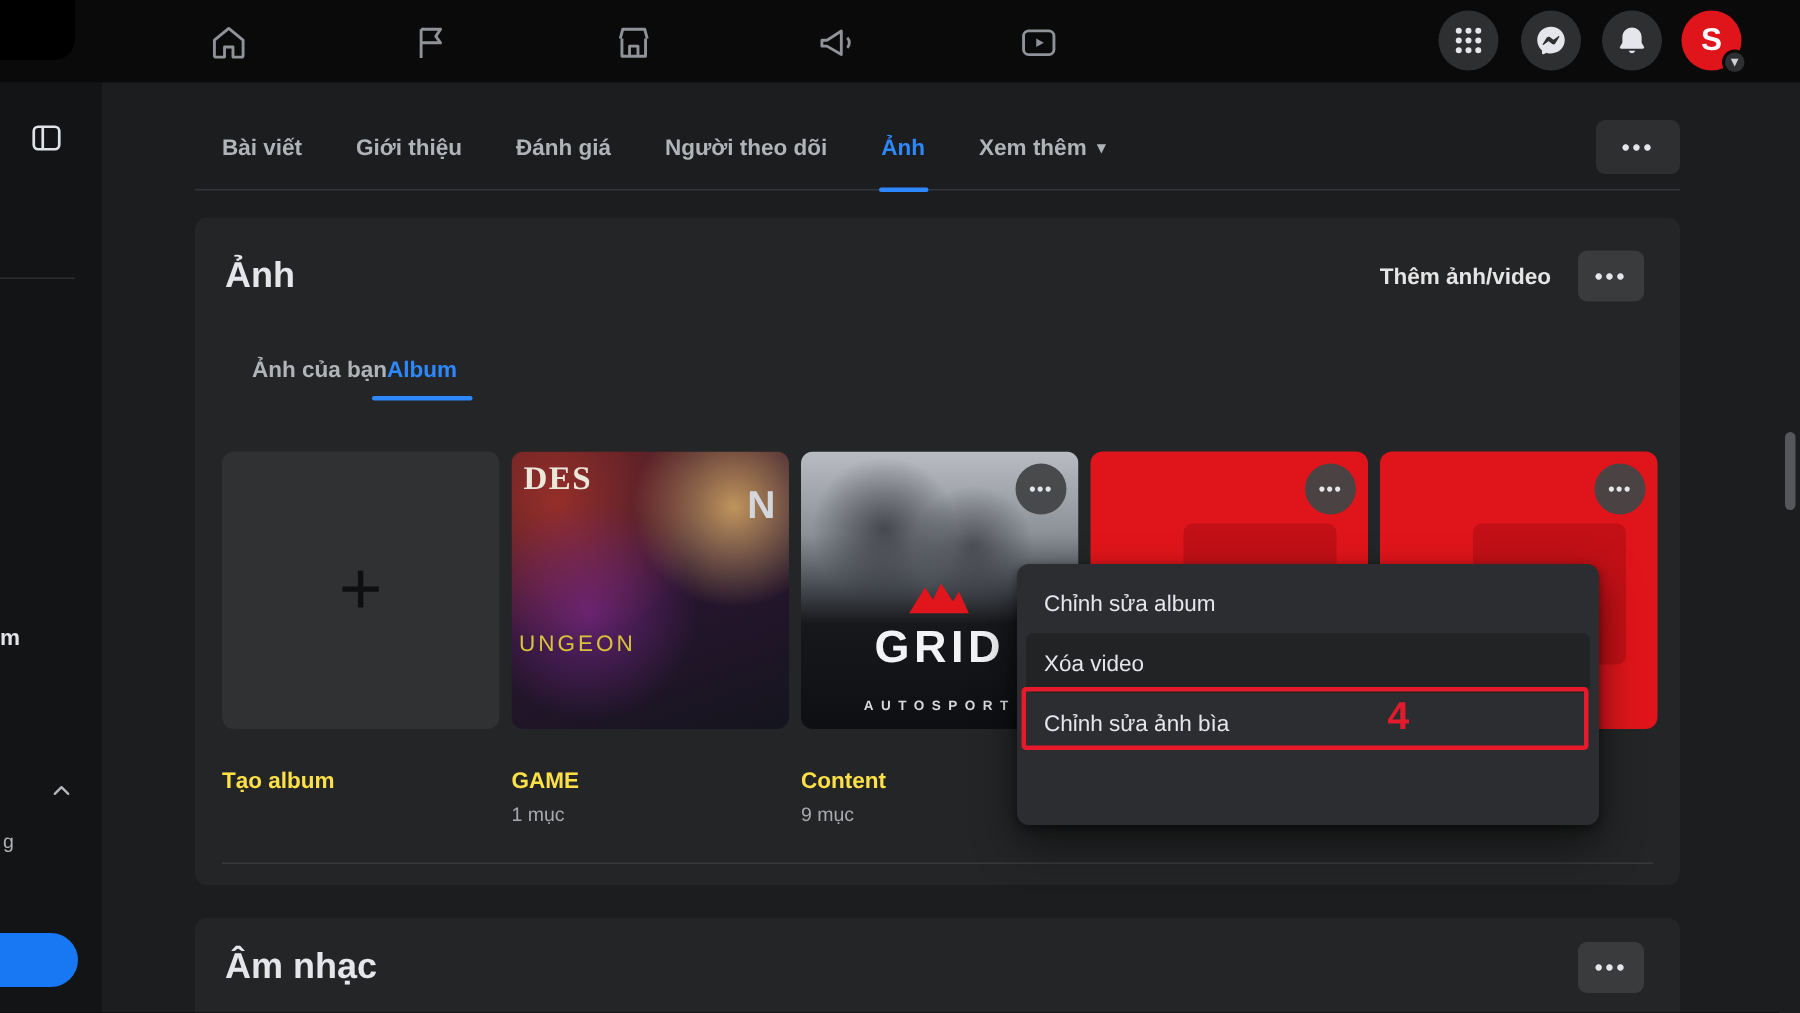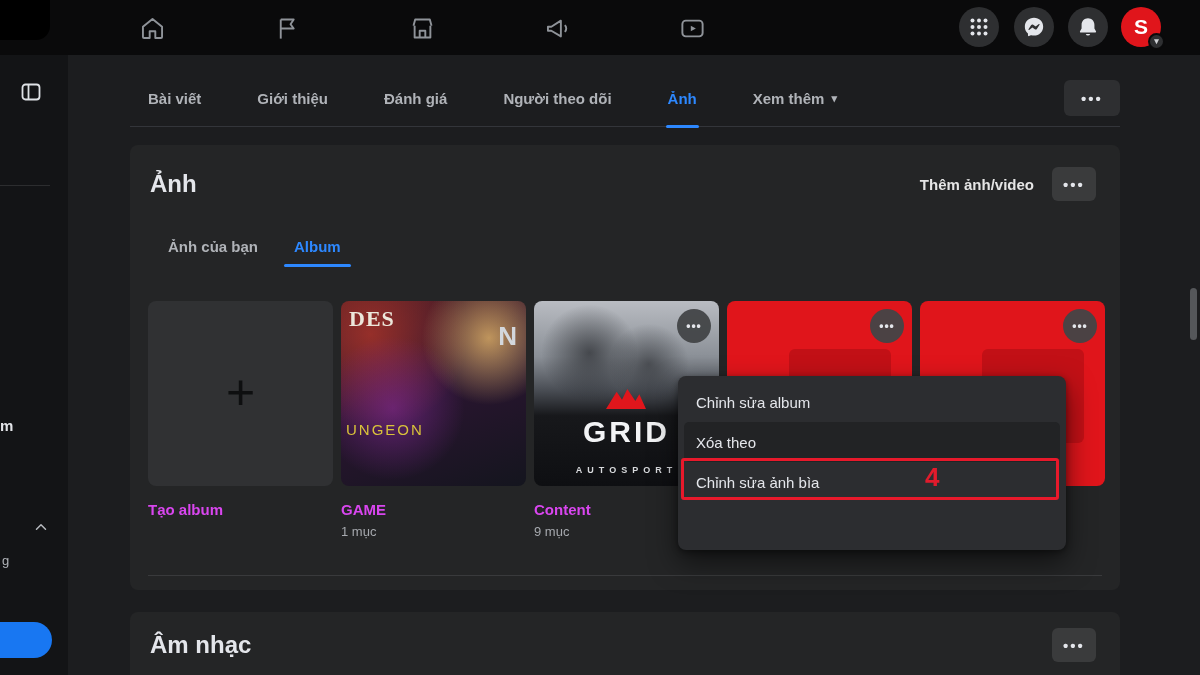--- a/index.html
+++ b/index.html
@@ -17,50 +17,50 @@
   
   .left-rail{position:absolute;left:0;top:55px;width:68px;height:620px;background:#131416;z-index:10}
   .rail-toggle{position:absolute;left:14px;top:20px;width:34px;height:34px;display:flex;align-items:center;justify-content:center;cursor:pointer}
   .rail-divider{position:absolute;left:0;top:130px;width:50px;height:1px;background:#2c2d2f}
   .rail-cut-1{position:absolute;left:0;top:362px;color:#e2e4e8;font-size:15px;font-weight:bold}
   .rail-chevron{position:absolute;left:32px;top:463px;cursor:pointer}
   .rail-cut-2{position:absolute;left:2px;top:498px;color:#b0b3b8;font-size:13px}
   .rail-blue-btn{position:absolute;left:0;top:567px;width:52px;height:36px;background:#1877f2;border-radius:0 18px 18px 0;cursor:pointer}
 
   
-  .profile-nav{position:absolute;left:130px;top:70px;width:990px;height:57px;border-bottom:1px solid #33353a;display:flex;align-items:center;gap:56px;padding-left:18px;z-index:5}
+  .profile-nav{position:absolute;left:130px;top:70px;width:990px;height:57px;border-bottom:1px solid #33353a;display:flex;align-items:center;gap:36px;padding-left:18px;z-index:5}
   .ptab{font-size:15px;font-weight:bold;color:#b0b3b8;height:57px;display:flex;align-items:center;position:relative;cursor:pointer;white-space:nowrap}
   .ptab.active{color:#2d88ff}
   .ptab.active::after{content:"";position:absolute;left:-2px;right:-2px;bottom:-1px;height:3px;background:#2d88ff;border-radius:2px}
   .ptab .caret{margin-left:7px;font-size:11px}
   .nav-more{position:absolute;right:0;top:10px;width:56px;height:36px;background:#2e2f31;border-radius:6px;display:flex;align-items:center;justify-content:center;color:#e4e6eb;cursor:pointer}
   .dots{font-size:15px;font-weight:bold;letter-spacing:2px;line-height:1}
 
   
   .card{position:absolute;background:#242526;border-radius:8px;z-index:4}
   .photos-card{left:130px;top:145px;width:990px;height:445px}
   .music-card{left:130px;top:612px;width:990px;height:110px}
   .card-head{display:flex;align-items:center;justify-content:space-between;padding:22px 24px 0 20px}
   .card-title{font-size:24px;font-weight:bold;color:#e4e6eb}
   .head-right{display:flex;align-items:center;gap:18px}
   .add-link{color:#e5e5e5;font-size:15px;font-weight:bold;cursor:pointer}
   .sq-more{width:44px;height:34px;background:#3a3b3c;border-radius:6px;display:flex;align-items:center;justify-content:center;color:#e4e6eb;cursor:pointer}
 
-  .card-tabs{display:flex;gap:36px;padding-left:38px;margin-top:24px;height:42px;align-items:center}
+  .card-tabs{display:flex;padding-left:38px;margin-top:24px;height:42px;align-items:center}
   .ctab{font-size:15px;font-weight:bold;color:#b0b3b8;height:42px;display:flex;align-items:center;position:relative;cursor:pointer}
   .ctab.active{color:#2d88ff}
   .ctab.active::after{content:"";position:absolute;left:-10px;right:-10px;bottom:0;height:3px;background:#2d88ff;border-radius:2px}
 
   
   .album-grid{position:absolute;left:18px;top:156px;display:flex;gap:8px}
   .tile-wrap{width:185px;cursor:pointer}
   .tile{width:185px;height:185px;border-radius:8px;position:relative;overflow:hidden}
   .tile-create{background:#303133;display:flex;align-items:center;justify-content:center}
   .plus-glyph{font-size:50px;font-weight:normal;color:#0e0f10;line-height:1;margin-top:-4px}
-  .tile-label{margin-top:15px;color:#d946ef;font-size:15px;font-weight:bold}
+  .tile-label{margin-top:26px;color:#fde047;font-size:15px;font-weight:bold}
   .tile-count{margin-top:6px;color:#a6a9ae;font-size:13px}
   .tile-more{position:absolute;right:8px;top:8px;width:34px;height:34px;border-radius:50%;background:rgba(66,68,71,.95);color:#e4e6eb;display:flex;align-items:center;justify-content:center;cursor:pointer}
   .tile-more .dots{font-size:12px;letter-spacing:1px}
 
   .tile-game{background:
     radial-gradient(circle at 80% 20%, rgba(226,180,104,.8), transparent 32%),
     radial-gradient(circle at 28% 58%, rgba(142,44,164,.55), transparent 42%),
     radial-gradient(circle at 16% 18%, rgba(196,58,42,.65), transparent 45%),
     linear-gradient(160deg,#4d1d24 0%,#2b1531 45%,#14151e 100%)}
   .art-des{position:absolute;left:8px;top:5px;color:#ece7db;font-family:"Liberation Serif",serif;font-size:22px;font-weight:bold;letter-spacing:1px}
@@ -289,21 +289,21 @@
           </div>
       </div>
     </div>
   </section>
 
   <div class="ctx-menu">
     <div class="ctx-item">
         <span>Chỉnh sửa album</span>
       </div>
     <div class="ctx-item highlight">
-        <span>Xóa theo</span>
+        <span>Xóa video</span>
       </div>
     <div class="ctx-item">
         <span>Chỉnh sửa ảnh bìa</span>
       </div>
     <div class="annotation-box"></div>
     <div class="annotation-num">4</div>
   </div>
 
   <div class="scroll-thumb"></div>
 

